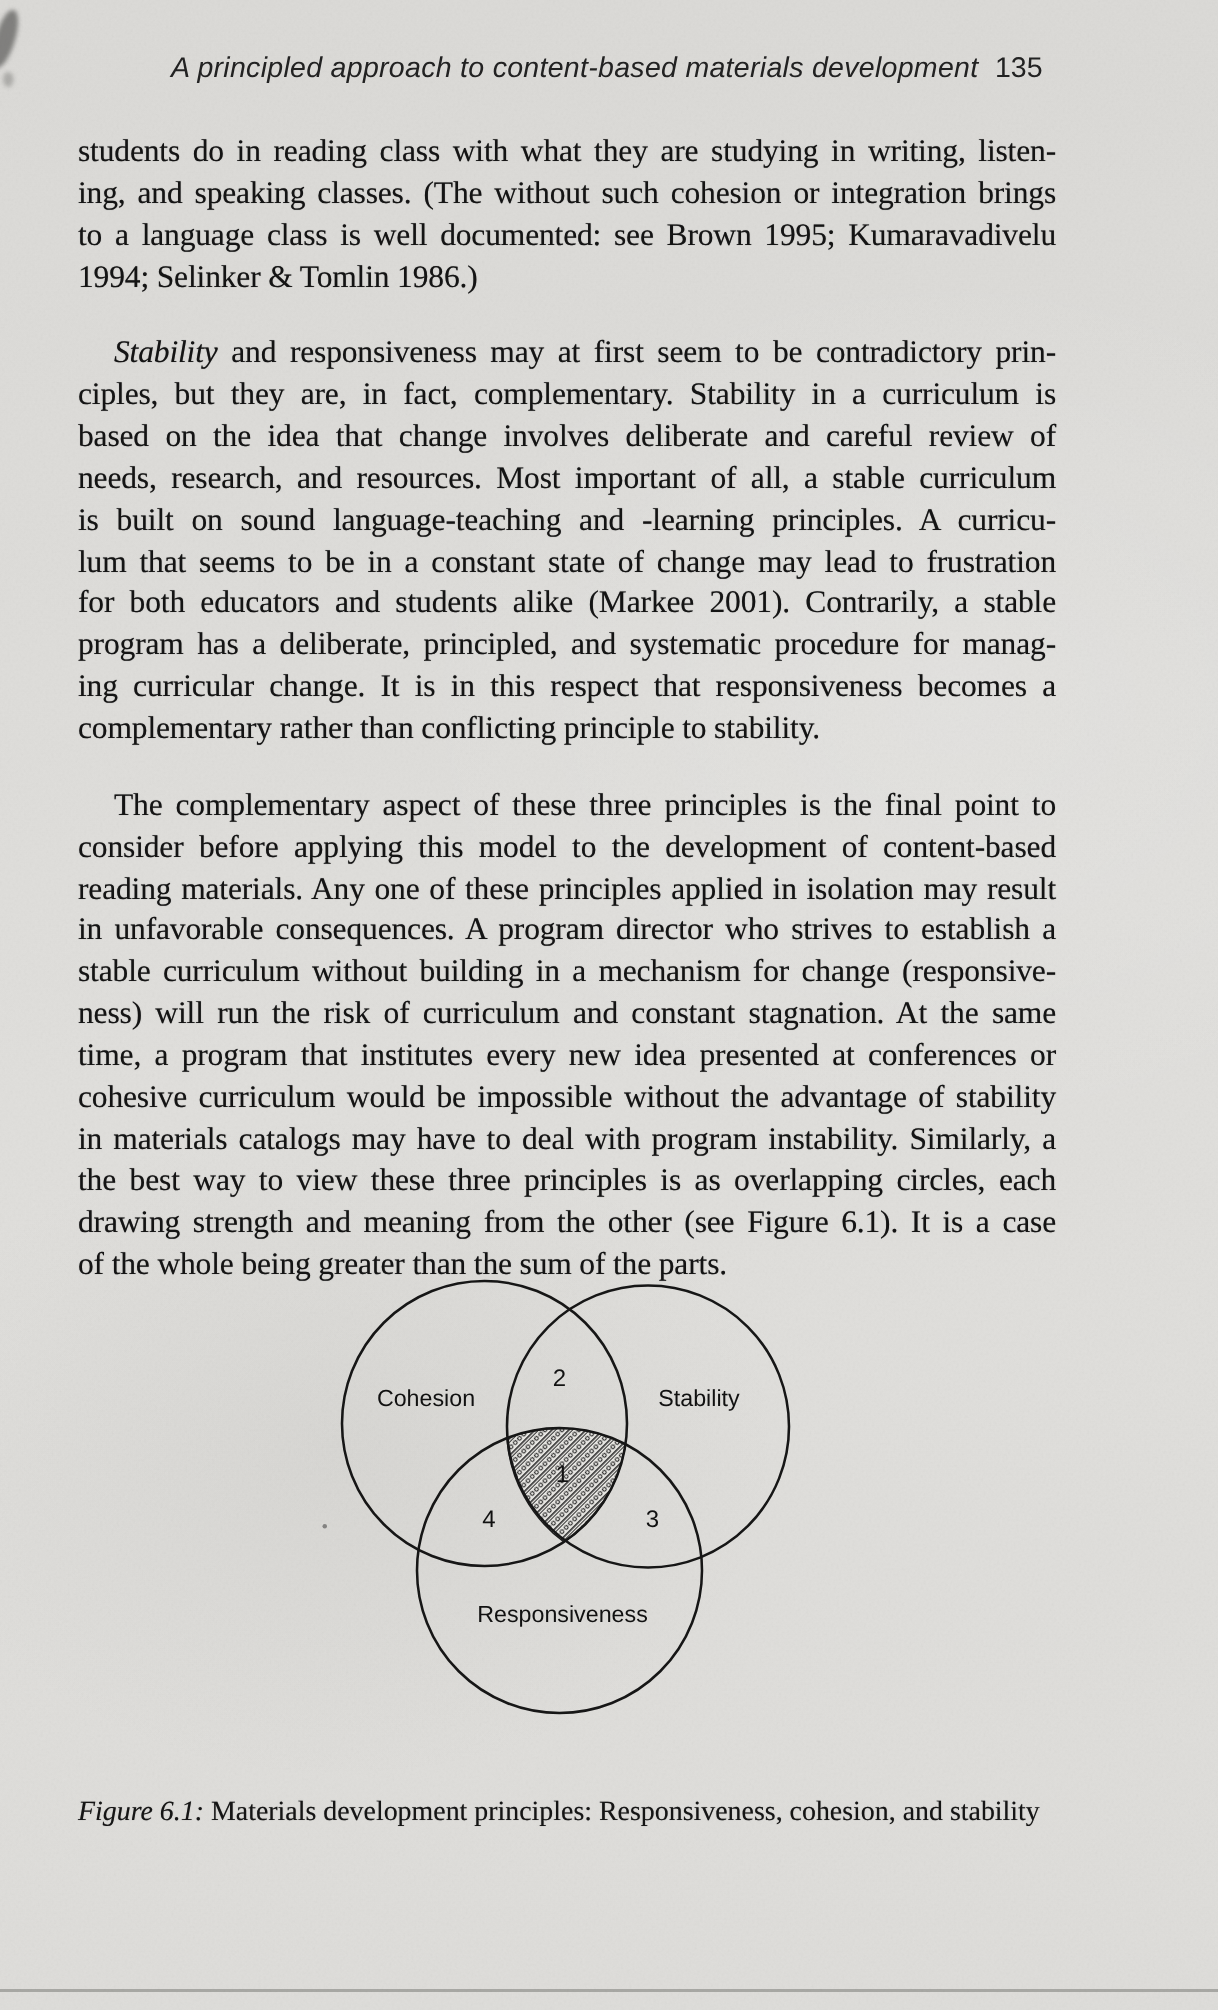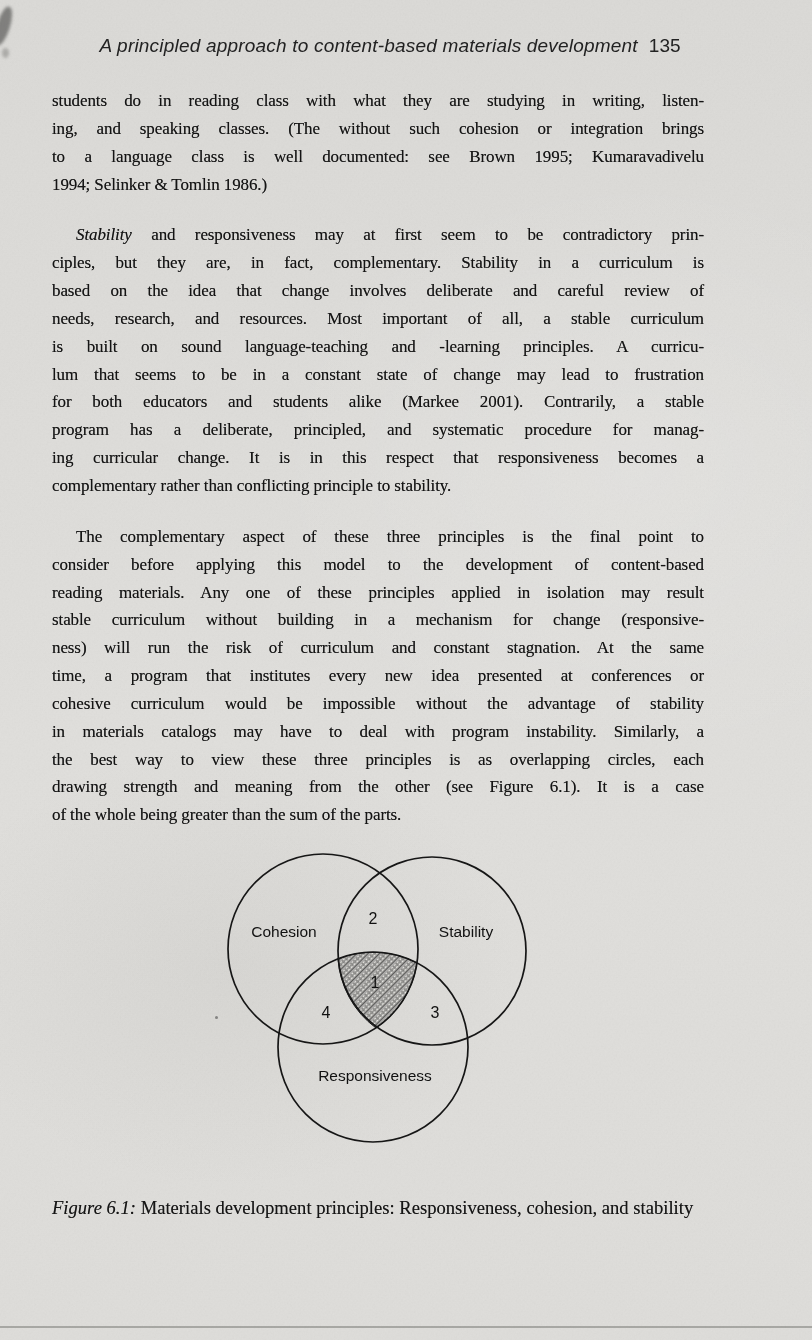--- a/index.html
+++ b/index.html
@@ -9,32 +9,32 @@
     margin:0 auto;
     overflow:hidden;
     background:
       radial-gradient(ellipse 420px 320px at 28% 72%, rgba(110,110,104,0.07), transparent 70%),
       radial-gradient(ellipse 520px 420px at 78% 35%, rgba(255,255,255,0.14), transparent 72%),
       linear-gradient(180deg,#dbdad7 0%, #e0dfdc 55%, #dedddA 100%);
     color:#1c1c1c;
   }
   
   .running-head{
-    position:absolute;top:35px;left:64px;width:652px;
-    text-align:center;
+    position:absolute;top:35px;left:43px;width:652px;
+    text-align:right;
     font-family:"Liberation Sans","DejaVu Sans",sans-serif;
     font-size:19px;line-height:22px;color:#222;
   }
   .running-head .title{font-style:italic;letter-spacing:0.2px;}
   .running-head .pgnum{font-style:normal;margin-left:11px;}
   
   .body-text{
     position:absolute;top:87px;left:52px;width:652px;
     font-family:"Liberation Serif","DejaVu Serif",serif;
-    font-size:17px;color:#141414;
+    font-size:21px;color:#141414;
     text-shadow:0 0 0.5px rgba(20,20,20,0.55);
     letter-spacing:-0.1px;
   }
   .line{
     height:27.85px;line-height:27.85px;
     white-space:nowrap;
     text-align:justify;text-align-last:justify;
   }
   .line.last{text-align-last:left;}
   .line.indent{text-indent:24px;margin-top:23px;}
@@ -99,20 +99,21 @@
       <div class="line">needs, research, and resources. Most important of all, a stable curriculum</div>
       <div class="line">is built on sound language-teaching and -learning principles. A curricu-</div>
       <div class="line">lum that seems to be in a constant state of change may lead to frustration</div>
       <div class="line">for both educators and students alike (Markee 2001). Contrarily, a stable</div>
       <div class="line">program has a deliberate, principled, and systematic procedure for manag-</div>
       <div class="line">ing curricular change. It is in this respect that responsiveness becomes a</div>
       <div class="line last">complementary rather than conflicting principle to stability.</div>
       <div class="line indent">The complementary aspect of these three principles is the final point to</div>
       <div class="line">consider before applying this model to the development of content-based</div>
       <div class="line">reading materials. Any one of these principles applied in isolation may result</div>
+      <div class="line">in unfavorable consequences. A program director who strives to establish a</div>
       <div class="line">stable curriculum without building in a mechanism for change (responsive-</div>
       <div class="line">ness) will run the risk of curriculum and constant stagnation. At the same</div>
       <div class="line">time, a program that institutes every new idea presented at conferences or</div>
       <div class="line">cohesive curriculum would be impossible without the advantage of stability</div>
       <div class="line">in materials catalogs may have to deal with program instability. Similarly, a</div>
       <div class="line">the best way to view these three principles is as overlapping circles, each</div>
       <div class="line">drawing strength and meaning from the other (see Figure 6.1). It is a case</div>
       <div class="line last">of the whole being greater than the sum of the parts.</div>
     </div>
 

